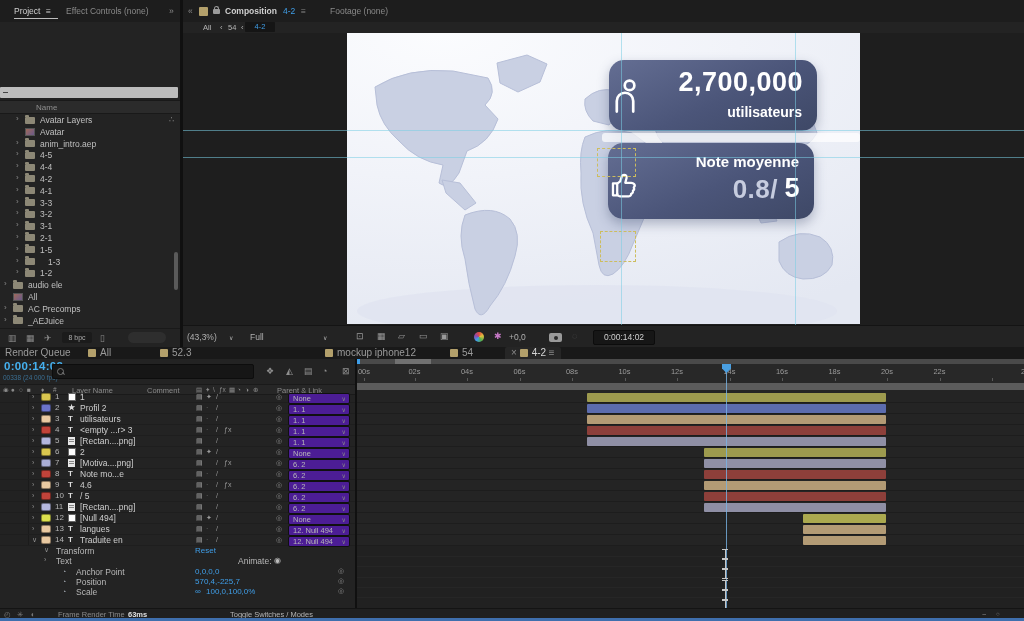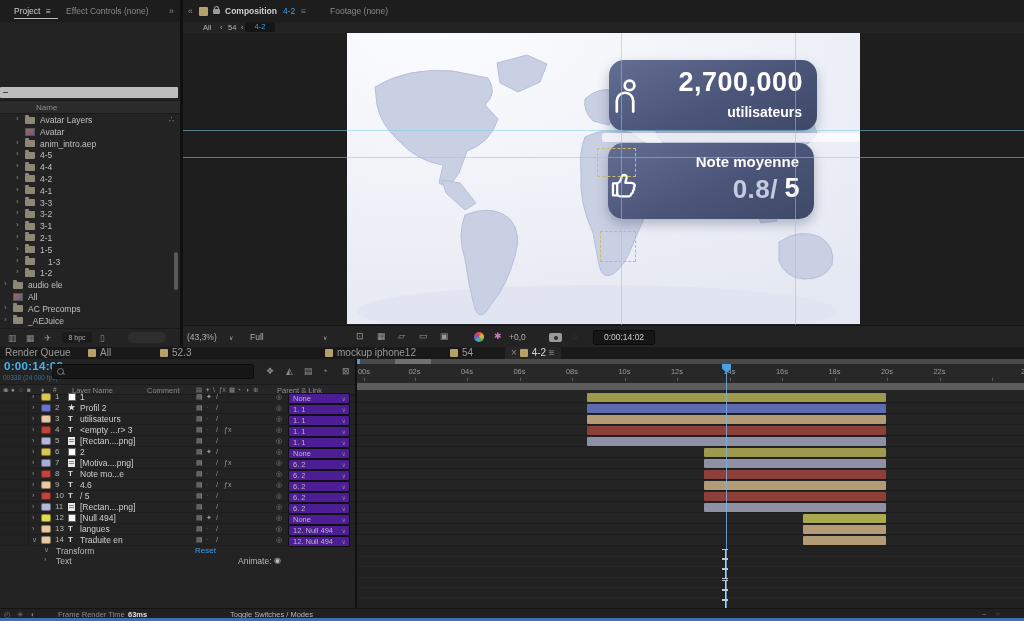--- a/index.html
+++ b/index.html
@@ -639,20 +639,39 @@
           <span class="ex">∨</span>
           <span class="plab" style="left:56px">Transform</span>
           <span class="pval">Reset</span>
         </div>
         <div class="prow">
           <span class="ex">›</span>
           <span class="plab" style="left:56px">Text</span>
           <span class="plab" style="left:238px">Animate:</span>
           <span style="position:absolute;left:274px;top:0;color:#bbb;font-size:8px;">◉</span>
         </div>
+        <div class="prow">
+          <span class="sw-ic">◔</span>
+          <span class="plab" style="left:76px">Anchor Point</span>
+          <span class="pval">0,0,0,0</span>
+          <span class="pw2">◎</span>
+        </div>
+        <div class="prow">
+          <span class="sw-ic">◔</span>
+          <span class="plab" style="left:76px">Position</span>
+          <span class="pval">570,4,-225,7</span>
+          <span class="pw2">◎</span>
+        </div>
+        <div class="prow">
+          <span class="sw-ic">◔</span>
+          <span class="plab" style="left:76px">Scale</span>
+          <span style="position:absolute;left:195px;top:0;color:#3f9ee8;font-size:8px;">∞</span>
+          <span class="pval" style="left:206px">100,0,100,0%</span>
+          <span class="pw2">◎</span>
+        </div>
       </div>
   </div>
 
   <div id="tl-track" class="abs">
     <div id="tnav">
       <span class="cap"></span>
       <span class="handle"></span>
     </div>
     <div id="ruler">
         <span class="rlab" style="left:7px">00s</span>

